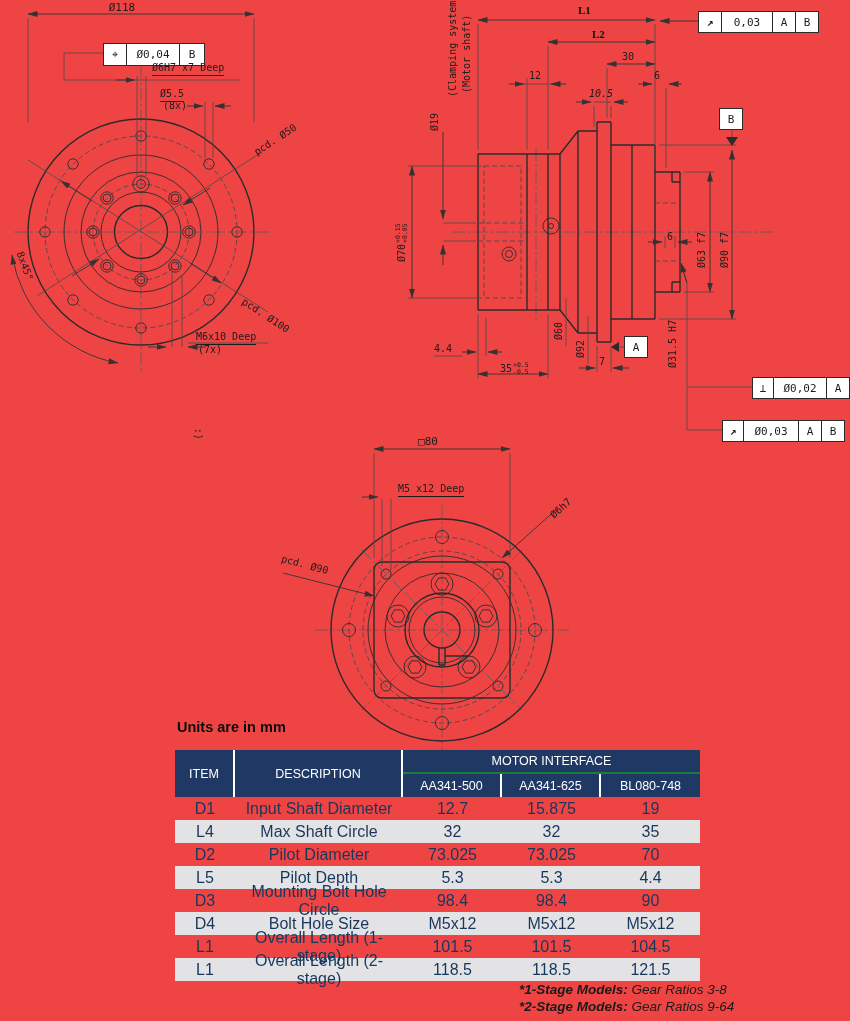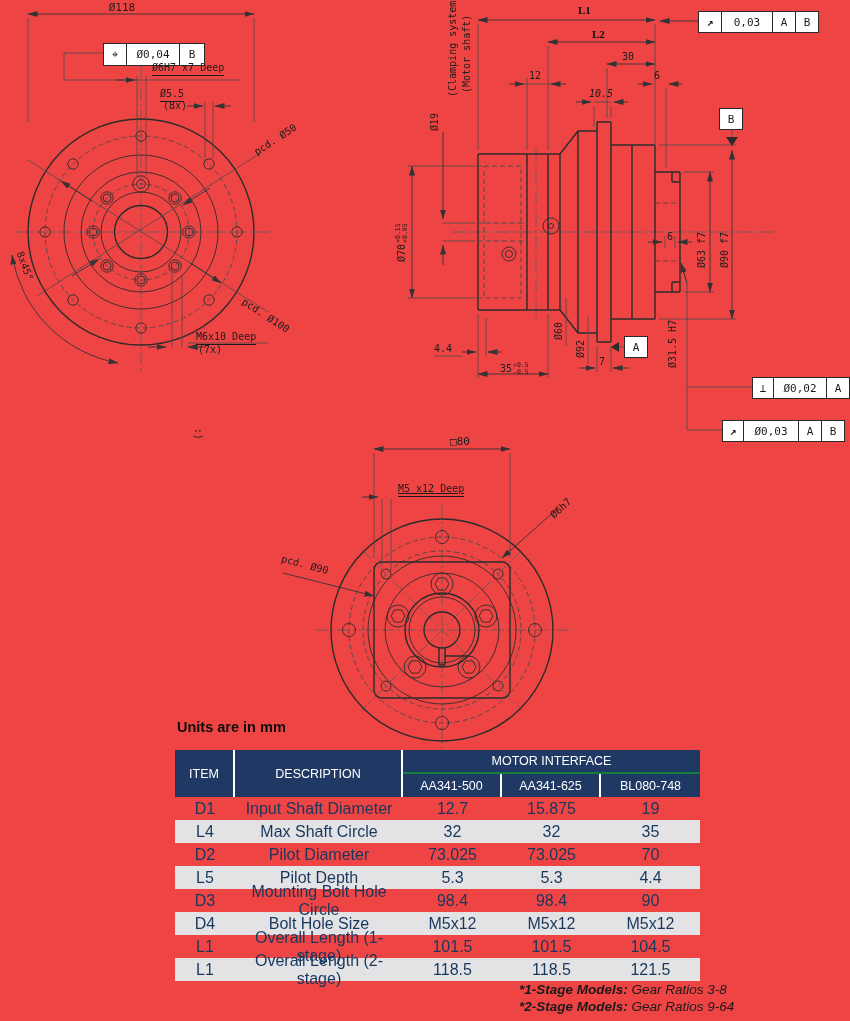--- a/index.html
+++ b/index.html
@@ -326,22 +326,22 @@
     <span class="cell" style="width:52px;">Ø0,02</span>
     <span class="cell" style="width:22px;">A</span>
   </div>
   <div class="frame" style="left:722px;top:420px;">
     <span class="cell" style="width:20px;font-weight:bold;">↗</span>
     <span class="cell" style="width:54px;">Ø0,03</span>
     <span class="cell" style="width:22px;">A</span>
     <span class="cell" style="width:22px;">B</span>
   </div>
 
-  <span class="lab big ctr" style="left:432px;top:436px;width:56px;">□80</span>
-  <span class="lab u" style="left:398px;top:483px;text-decoration:underline;">M5 x12 Deep</span>
+  <span class="lab big ctr" style="left:400px;top:436px;width:56px;">□80</span>
+  <span class="lab u" style="left:398px;top:483px;">M5 x12 Deep</span>
   <span class="lab" style="left:283px;top:553px;transform:rotate(15deg);transform-origin:0 0;">pcd. Ø90</span>
   <span class="lab" style="left:548px;top:512px;transform:rotate(-42deg);transform-origin:0 0;">Ø6h7</span>
 
   <div class="units">Units are in mm</div>
 
   <div class="tbl">
     <div class="thead">
       <div class="hc sep tc item" style="width:60px;">ITEM</div>
       <div class="hc sep tc desc" style="width:168px;">DESCRIPTION</div>
       <div class="grpwrap">

